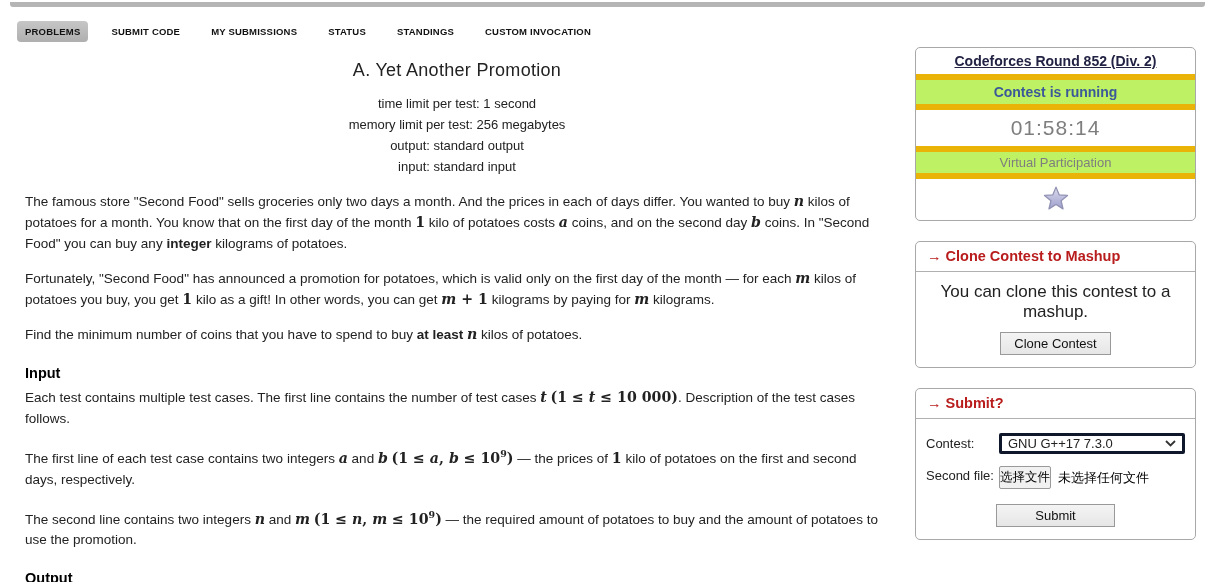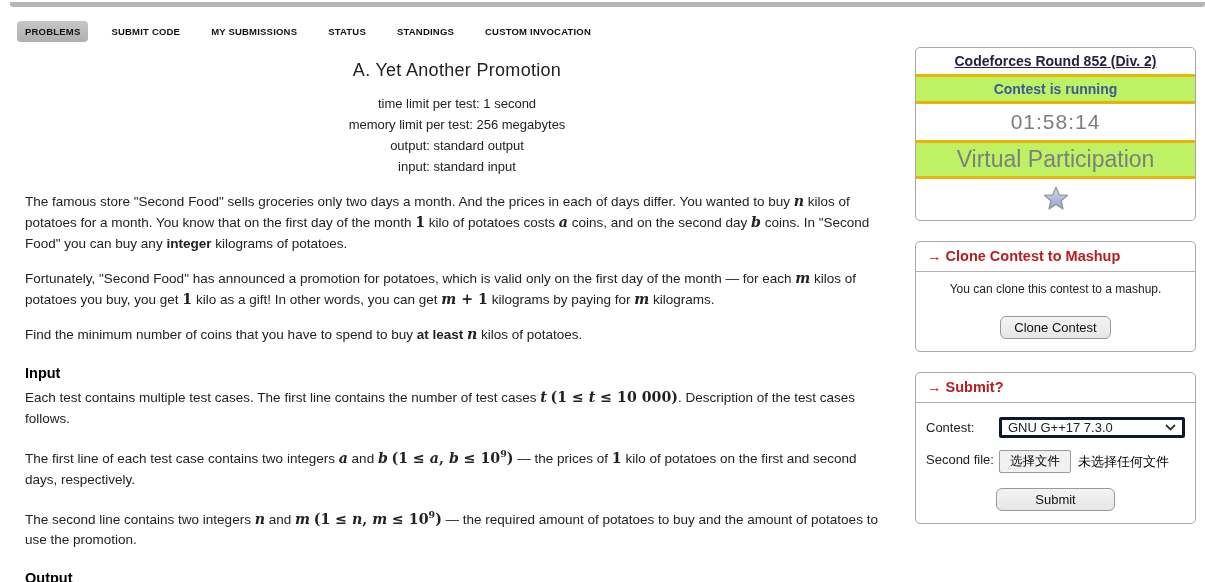--- a/index.html
+++ b/index.html
@@ -26,46 +26,46 @@
 
   
   .seg-b { font-weight:bold; }
   .seg-v { font-family:"DejaVu Serif", serif; font-style:italic; font-weight:600; font-size:1.05em; }
   .seg-r { font-family:"DejaVu Serif", serif; font-weight:600; font-size:1.05em; }
   sup.seg-s { font-family:"DejaVu Serif", serif; font-weight:600; font-size:.7em; }
 
   
   .side { position:absolute; left:915px; top:47px; width:281px; }
   .box { border:1px solid #a8a8a8; border-radius:5px; background:#fff; overflow:hidden; margin-bottom:20px; }
-  .row { text-align:center; border-bottom:3px solid #eab308; padding:4px 6px; }
+  .row { text-align:center; border-bottom:6px solid #eab308; padding:4px 6px; }
   .row:last-child { border-bottom:none; }
   .row.alt { background:#bef264; }
   .contest-link { font-size:14px; font-weight:bold; color:#222244; text-decoration:underline; cursor:pointer; }
   .running { font-size:14px; font-weight:bold; color:#3b5998; }
   .timer { font-size:21px; color:#7e7e7e; letter-spacing:1px; padding:6px 0; }
-  .vp { font-size:23px; color:#7e7e7e; padding:3px 0; }
+  .vp { font-size:13px; color:#7e7e7e; padding:3px 0; }
   .star-row { padding:7px 0 9px; }
   .star-row svg { display:block; margin:0 auto; cursor:pointer; }
 
   .cap { font-size:14.5px; font-weight:bold; color:#b91c1c; padding:6px 11px 7px; border-bottom:1px solid #b0b0b0; }
   .clone-body { text-align:center; padding:10px 6px 12px; }
-  .clone-text { font-size:12px; margin-bottom:20px; }
+  .clone-text { font-size:17px; margin-bottom:10px; }
   .btn { display:inline-block; background:linear-gradient(#f4f4f4,#e6e6e6); border:1px solid #999;
-         border-radius:6px; font-size:13px; color:#111; padding:3px 13px; cursor:pointer;
+         border-radius:0; font-size:13px; color:#111; padding:3px 13px; cursor:pointer;
          font-family:"Liberation Sans", sans-serif; }
 
   .submit-body { padding:14px 10px 12px; }
   .frow { display:flex; align-items:flex-start; margin-bottom:11px; }
   .flabel { width:73px; font-size:13px; padding-top:3px; flex:none; }
   .select { flex:1; border:3px solid #0f172a; border-radius:2px; height:21px; display:flex;
             align-items:center; justify-content:space-between; padding:0 6px; font-size:13px;
             cursor:pointer; background:#fff; }
   .filewrap { display:flex; align-items:center; gap:7px; padding-top:1px; }
   .file-btn { background:#f1f1f1; border:1px solid #9a9a9a; border-radius:2px; font-size:12.5px;
-              padding:2px 10px; cursor:pointer; }
+              padding:2px 0; cursor:pointer; }
   .file-status { font-size:13px; color:#000; white-space:nowrap; }
   .submit-row { text-align:center; margin-top:15px; }
   .submit-row .btn { padding:3px 38px; }
 </style>
 </head>
 <body>
 
 <div class="topbar"></div>
 
 <div class="nav">

